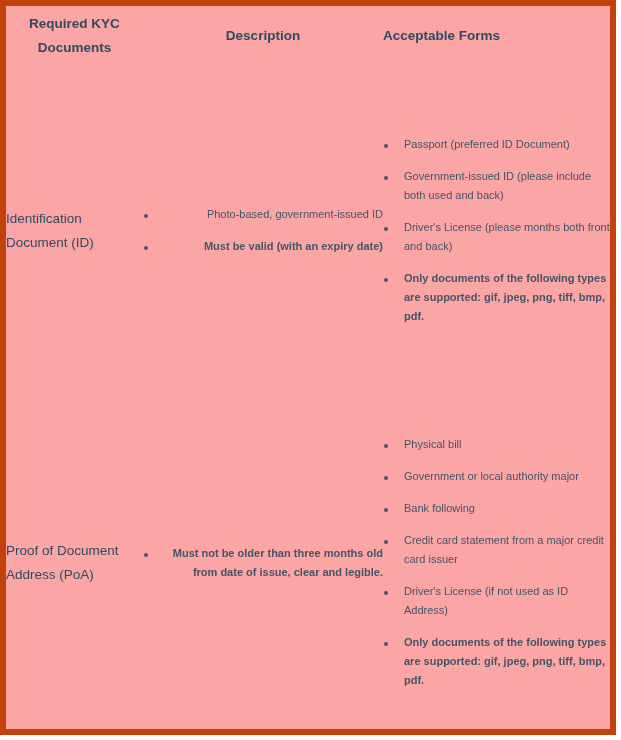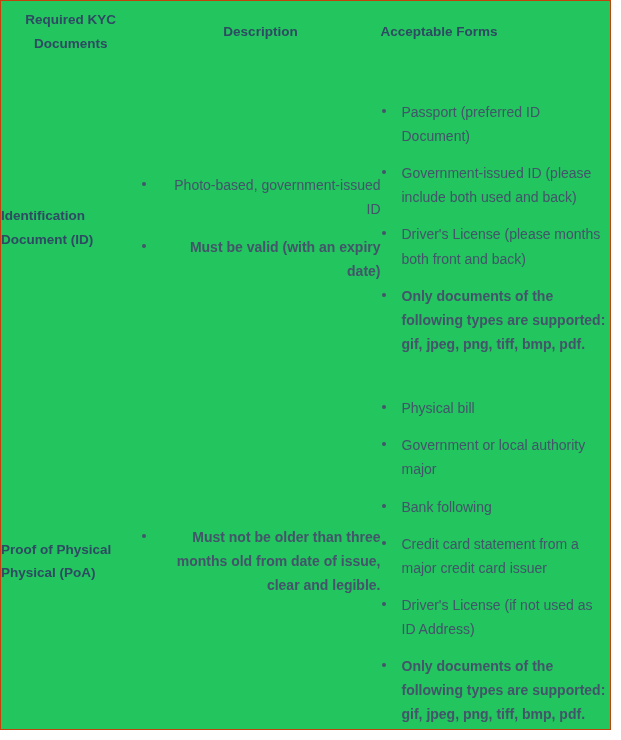--- a/index.html
+++ b/index.html
@@ -19,23 +19,23 @@
     width: 621px;
     height: 740px;
     box-sizing: border-box;
     overflow: hidden;
   }
 
   table.kyc-table {
     width: 610px;
     margin: 0;
     border-collapse: collapse;
-    border: 1px solid #c2410c;
+    border: 6px solid #c2410c;
     table-layout: fixed;
-    background: #22c55e;
+    background: #fca5a5;
   }
 
   table.kyc-table td,
   table.kyc-table th {
     border: 0;
     padding: 0;
     vertical-align: middle;
     background: transparent;
   }
 
@@ -63,38 +63,38 @@
     text-align: center;
   }
   th.h-forms {
     text-align: left;
   }
   thead tr { height: 62px; }
 
   
   td.doc-cell {
     font-size: 13.5px;
-    font-weight: bold;
+    font-weight: normal;
     color: #2f4a63;
     line-height: 1.75;
     padding-left: 9px;
     padding-right: 4px;
     text-align: left;
     vertical-align: middle;
   }
 
   
   ul.blist {
     list-style: none;
     margin: 0;
     padding: 0;
   }
   ul.blist li {
     position: relative;
-    font-size: 14px;
+    font-size: 11px;
     line-height: 1.72;
     color: #44546a;
     margin: 0 0 13px 0;
     padding-left: 21px;
   }
   ul.blist li:last-child {
     margin-bottom: 0;
     font-weight: bold;
   }
   ul.blist li::before {
@@ -166,21 +166,21 @@
           <ul class="blist">
             <li>Passport (preferred ID Document)</li>
             <li>Government-issued ID (please include both used and back)</li>
             <li>Driver's License (please months both front and back)</li>
             <li>Only documents of the following types are supported: gif, jpeg, png, tiff, bmp, pdf.</li>
           </ul>
         </td>
       </tr>
 
       <tr class="row-poa">
-        <td class="doc-cell">Proof of Physical Physical (PoA)</td>
+        <td class="doc-cell">Proof of Document Address (PoA)</td>
         <td class="desc-cell">
           <ul class="blist">
             <li>Must not be older than three months old from date of issue, clear and legible.</li>
           </ul>
         </td>
         <td class="forms-cell">
           <ul class="blist">
             <li>Physical bill</li>
             <li>Government or local authority major</li>
             <li>Bank following</li>

